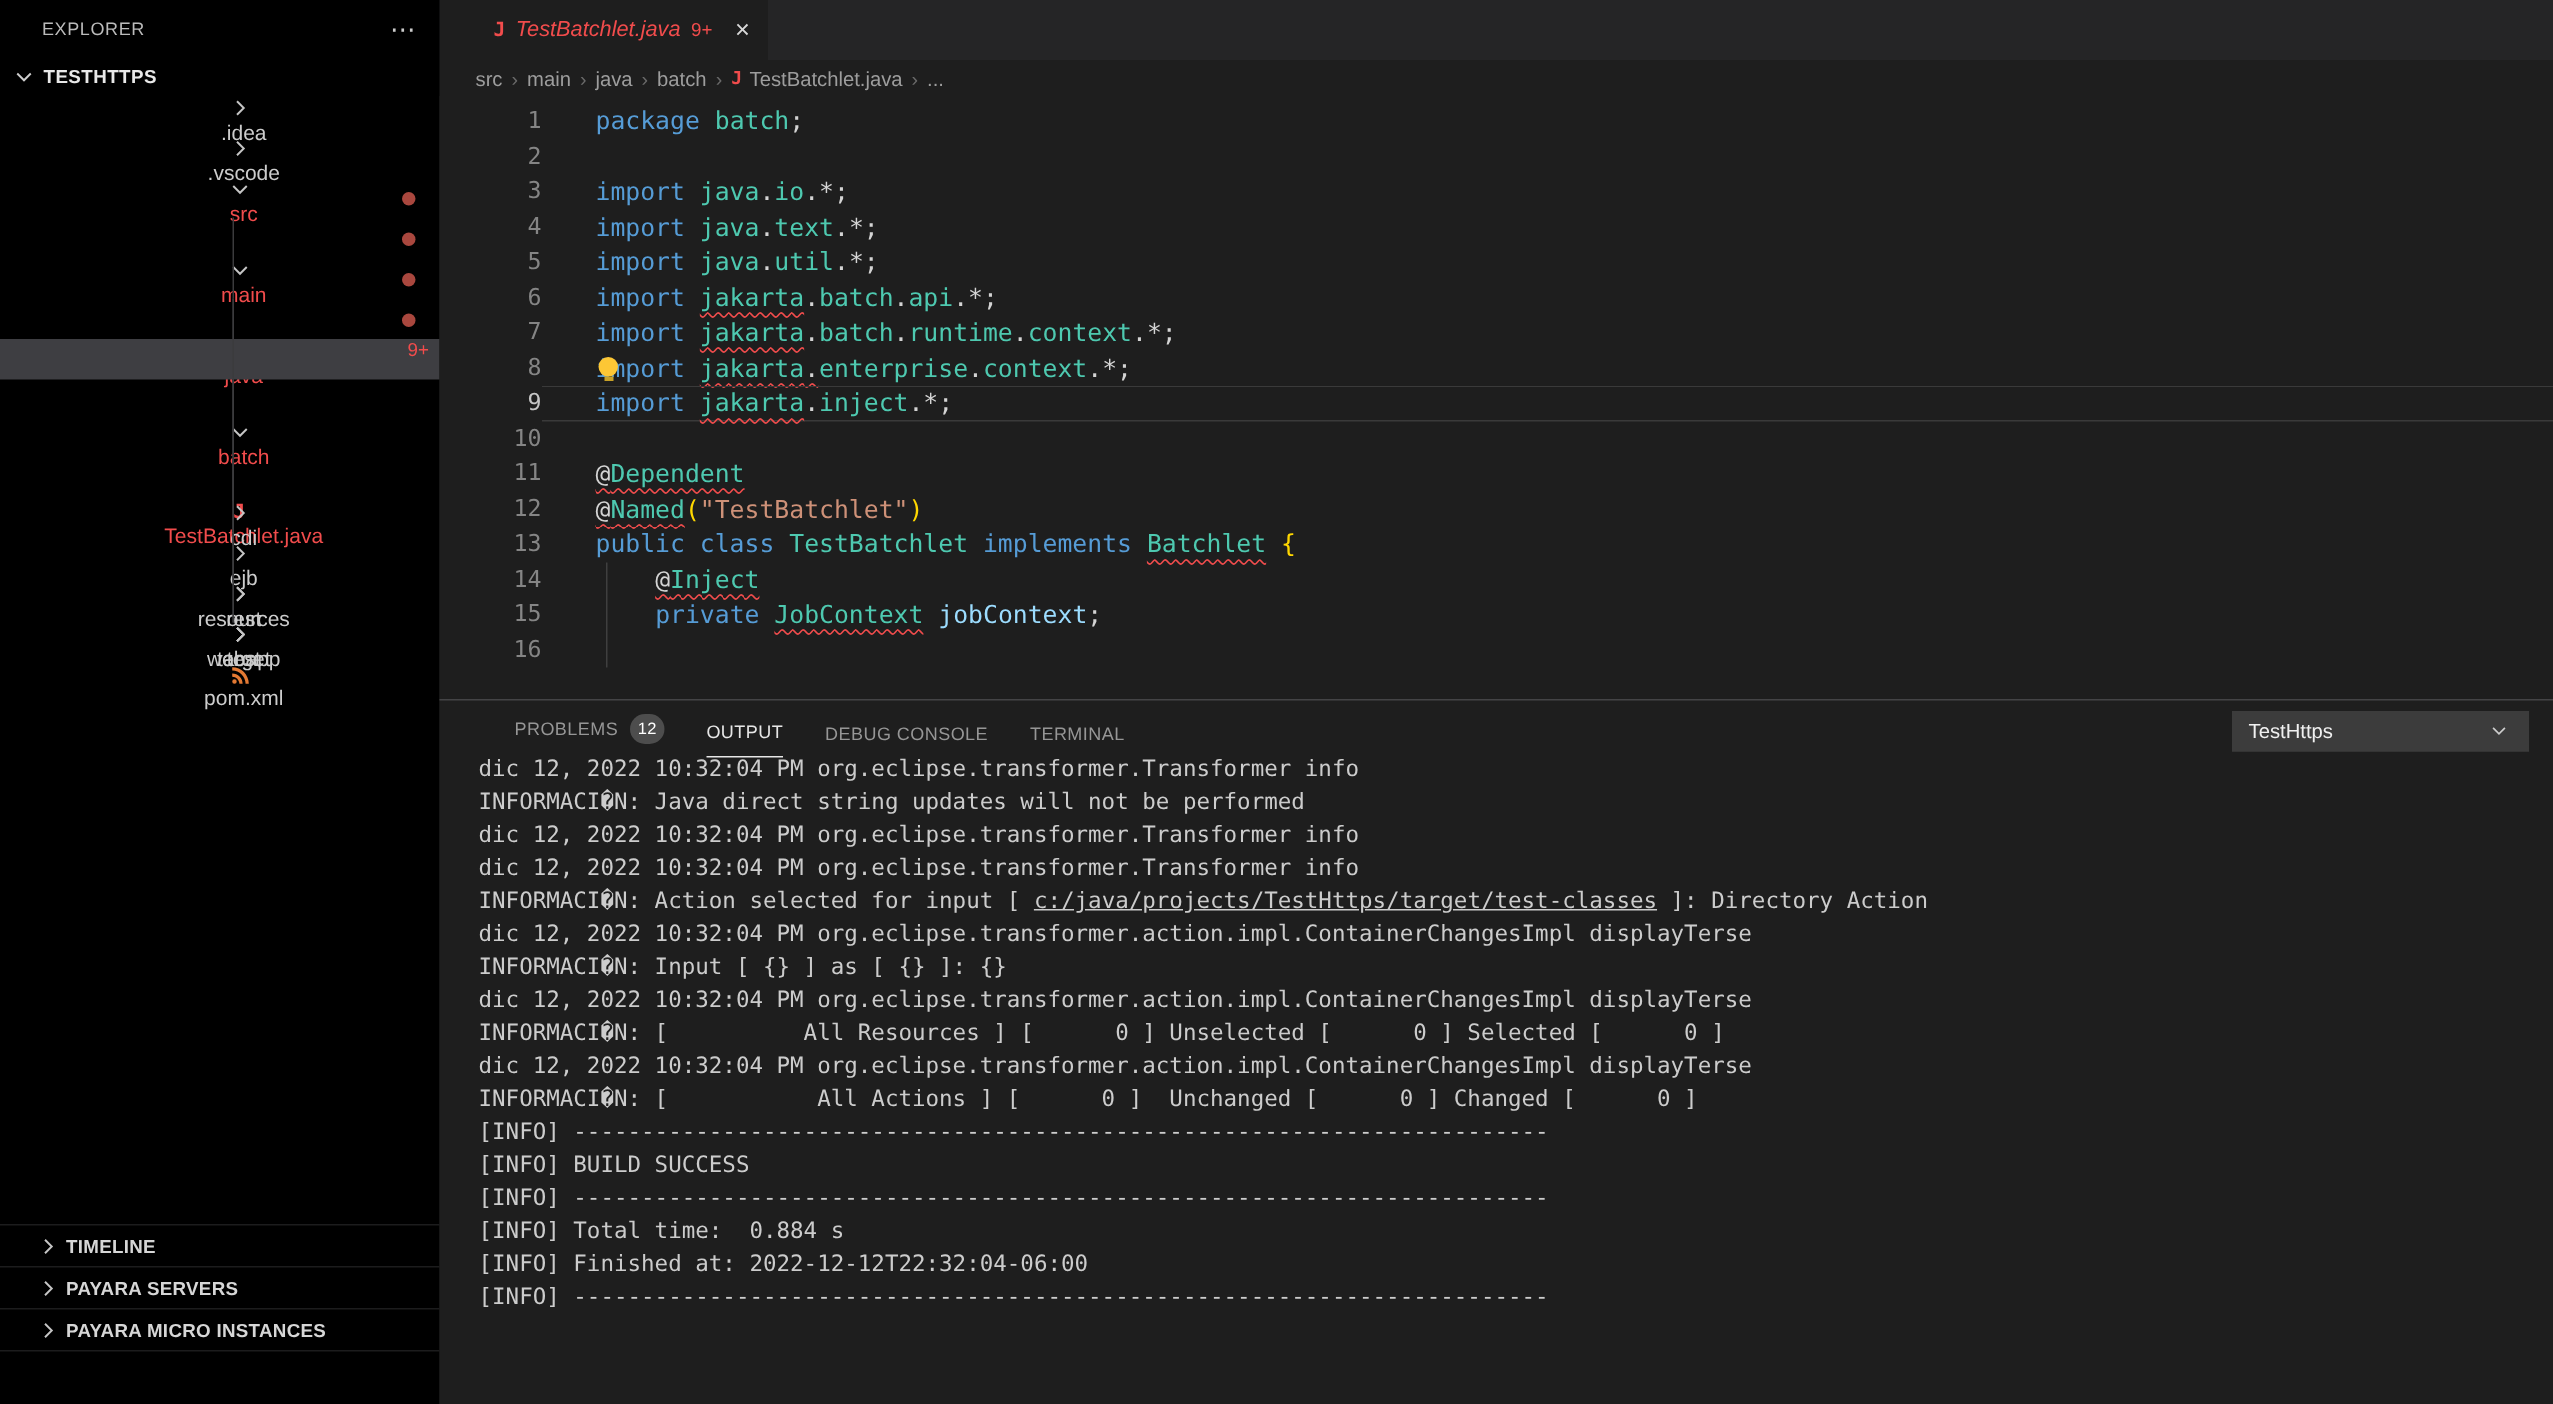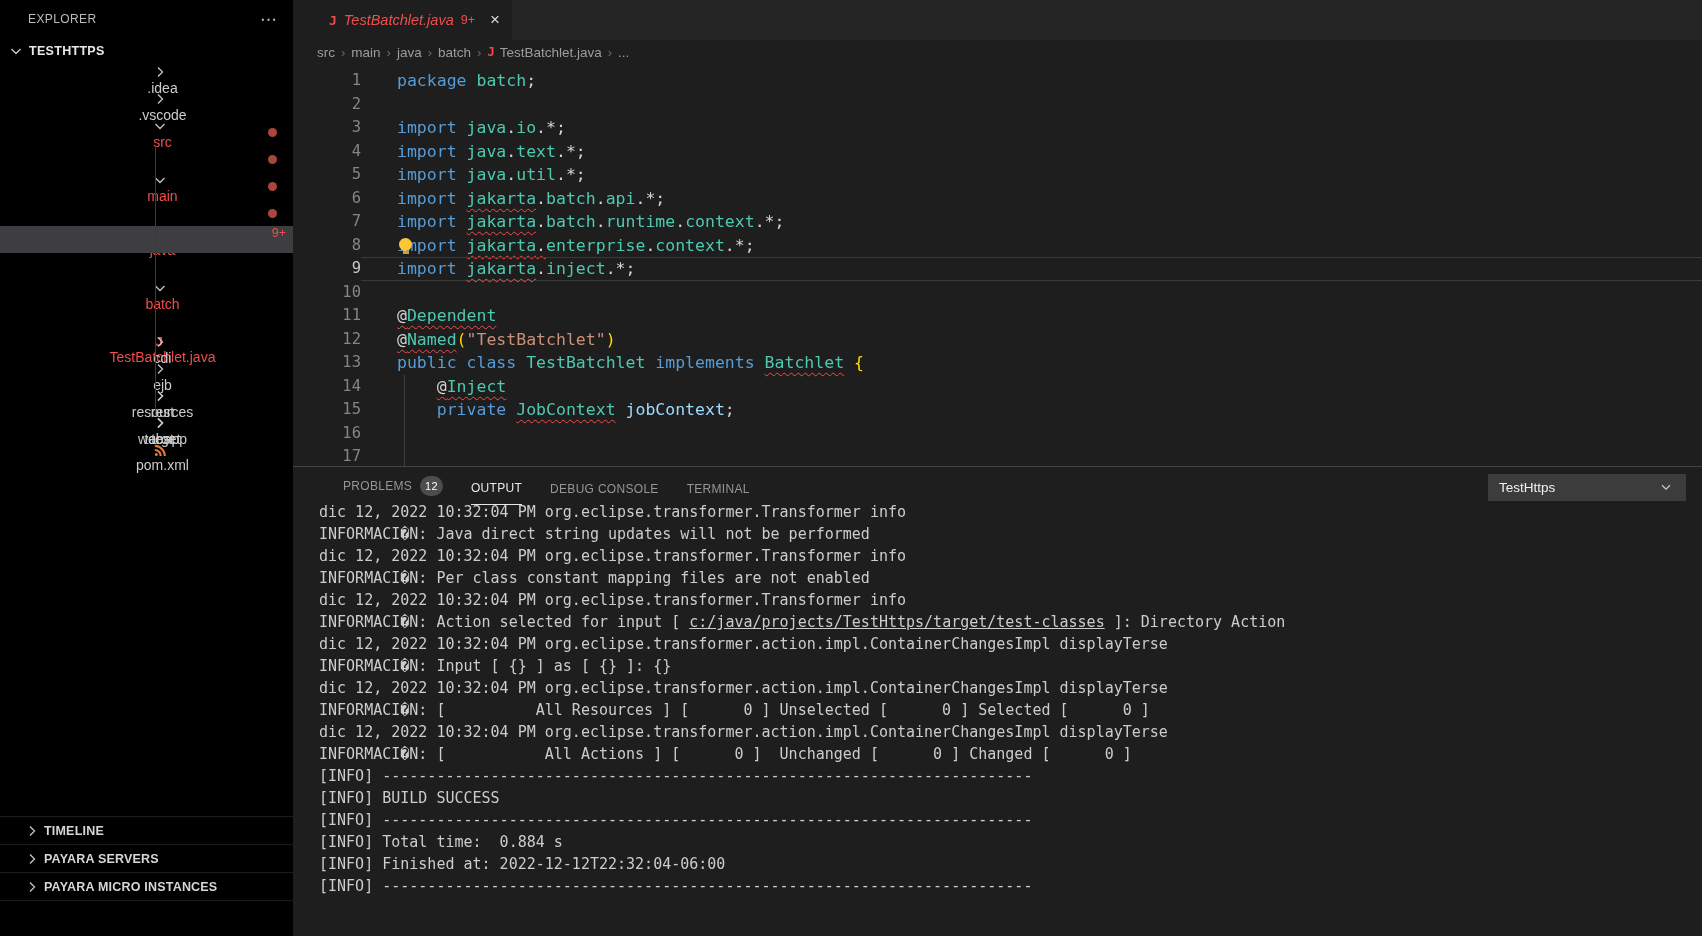--- a/index.html
+++ b/index.html
@@ -405,24 +405,20 @@
         <span class="lc"><span class="tk-p">    </span><span class="tk-p sq">@</span><span class="tk-n sq">Inject</span></span>
       </div>
       <div class="cl guided">
         <span class="ln">15</span>
         <span class="lc"><span class="tk-p">    </span><span class="tk-k">private</span><span class="tk-p"> </span><span class="tk-n sq">JobContext</span><span class="tk-p"> </span><span class="tk-v">jobContext</span><span class="tk-p">;</span></span>
       </div>
       <div class="cl guided">
         <span class="ln">16</span>
         <span class="lc"></span>
       </div>
-      <div class="cl guided">
-        <span class="ln">17</span>
-        <span class="lc"></span>
-      </div>
     </div>
 
   <div class="panel">
     <div class="phead" id="panelTabs">
         <div class="ptab">
           <span>PROBLEMS</span>
           <span class="pbadge">12</span>
         </div>
         <div class="ptab active">
           <span>OUTPUT</span>
@@ -439,21 +435,20 @@
       <span class="chev">
           <svg width="14" height="14" viewBox="0 0 16 16">
             <path d="M3.5 6l4.5 4.5L12.5 6" stroke="#cccccc" stroke-width="1.3" fill="none"></path>
           </svg>
         </span>
     </div>
     <div class="output" id="output">
         <div class="oline clip">dic 12, 2022 10:32:04 PM org.eclipse.transformer.Transformer info</div>
         <div class="oline">INFORMACI�N: Java direct string updates will not be performed</div>
         <div class="oline">dic 12, 2022 10:32:04 PM org.eclipse.transformer.Transformer info</div>
-        <div class="oline">INFORMACI�N: Per class constant mapping files are not enabled</div>
         <div class="oline">dic 12, 2022 10:32:04 PM org.eclipse.transformer.Transformer info</div>
         <div class="oline">INFORMACI�N: Action selected for input [ <span class="olink">c:/java/projects/TestHttps/target/test-classes</span> ]: Directory Action</div>
         <div class="oline">dic 12, 2022 10:32:04 PM org.eclipse.transformer.action.impl.ContainerChangesImpl displayTerse</div>
         <div class="oline">INFORMACI�N: Input [ {} ] as [ {} ]: {}</div>
         <div class="oline">dic 12, 2022 10:32:04 PM org.eclipse.transformer.action.impl.ContainerChangesImpl displayTerse</div>
         <div class="oline">INFORMACI�N: [          All Resources ] [      0 ] Unselected [      0 ] Selected [      0 ]</div>
         <div class="oline">dic 12, 2022 10:32:04 PM org.eclipse.transformer.action.impl.ContainerChangesImpl displayTerse</div>
         <div class="oline">INFORMACI�N: [           All Actions ] [      0 ]  Unchanged [      0 ] Changed [      0 ]</div>
         <div class="oline">[INFO] ------------------------------------------------------------------------</div>
         <div class="oline">[INFO] BUILD SUCCESS</div>

